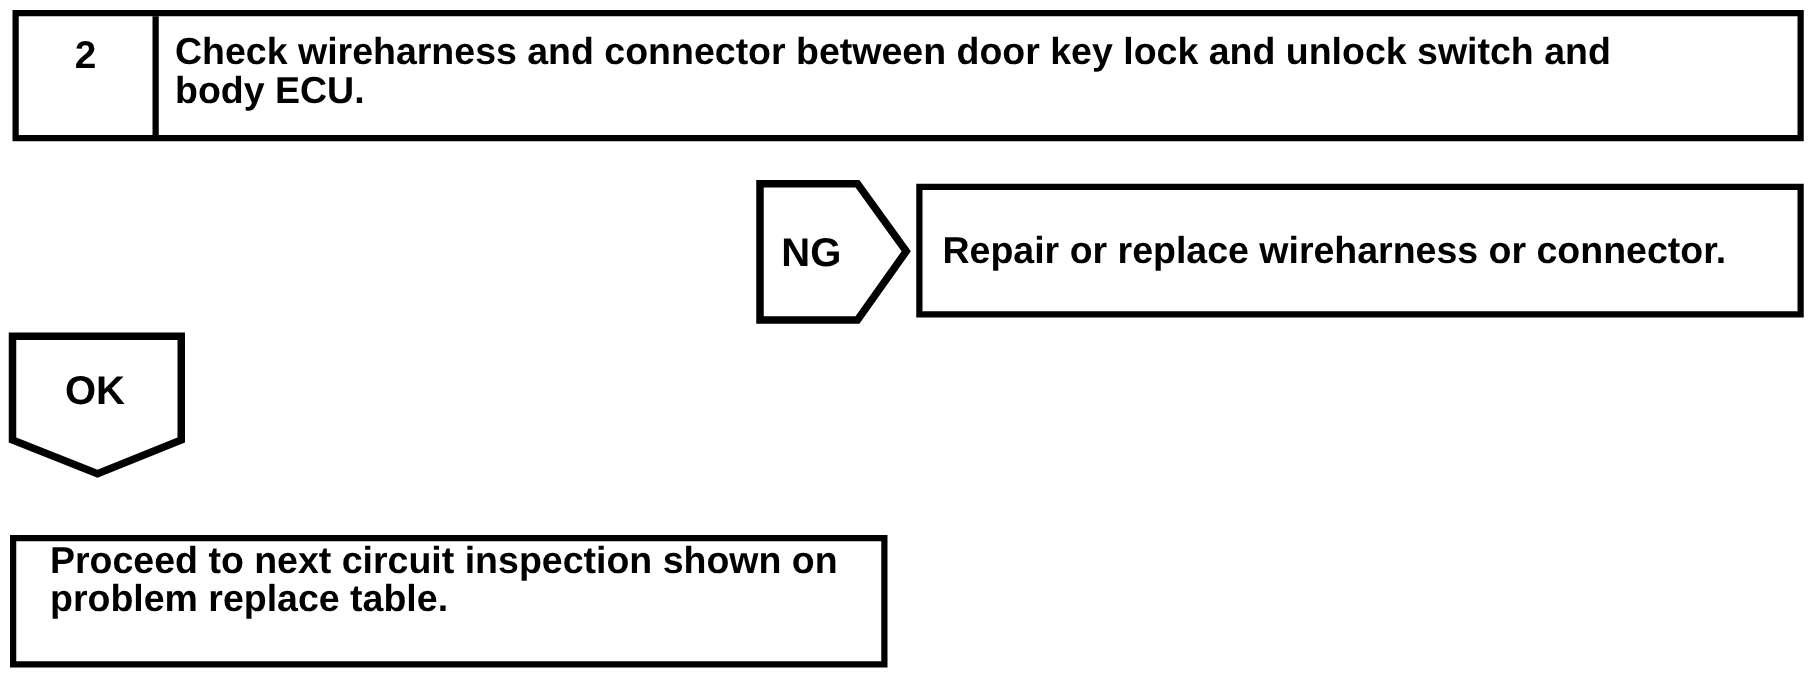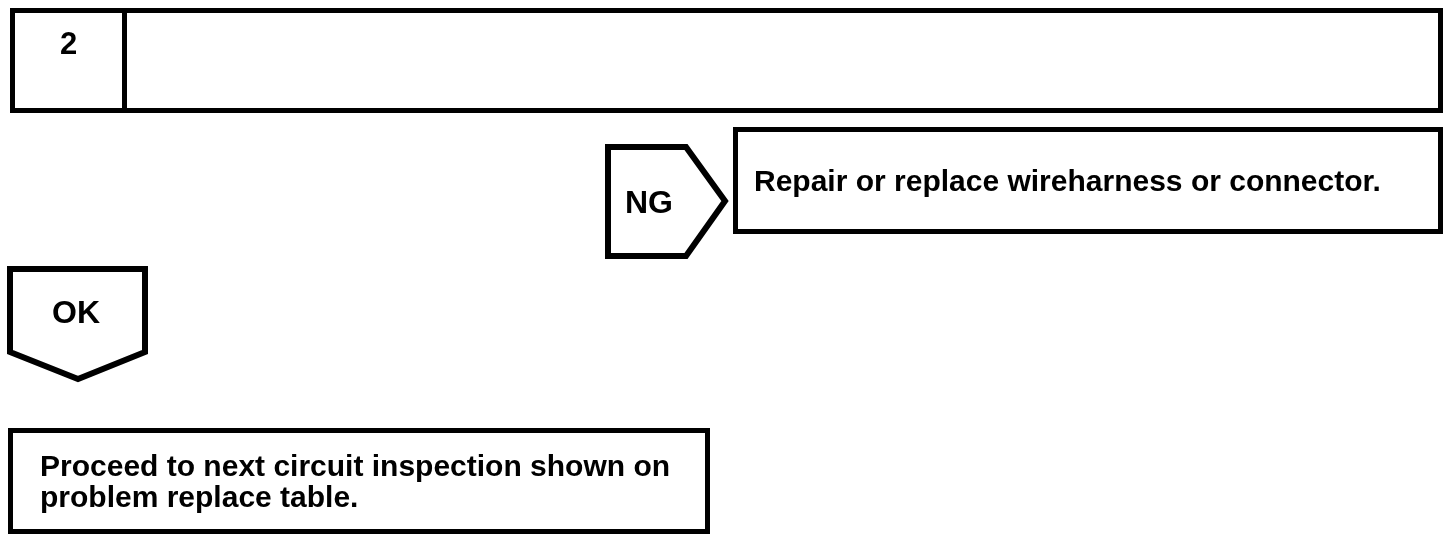--- a/index.html
+++ b/index.html
@@ -51,21 +51,21 @@
   .ng-connector {
     position: absolute;
     left: 604px;
     top: 143px;
   }
 
   
   .ng-box {
     position: absolute;
     left: 733px;
-    top: 127px;
+    top: 147px;
     width: 710px;
     height: 107px;
     border: 5px solid #000;
     box-sizing: border-box;
     display: flex;
     align-items: center;
     padding-left: 16px;
     font-size: 30px;
     background: #fff;
   }
@@ -79,21 +79,21 @@
 
   
   .proceed-box {
     position: absolute;
     left: 8px;
     top: 428px;
     width: 702px;
     height: 106px;
     border: 5px solid #000;
     box-sizing: border-box;
-    padding: 17px 10px 0 27px;
+    padding: 0 10px 0 27px;
     font-size: 30px;
     line-height: 31px;
     background: #fff;
   }
 
   .poly {
     fill: #ffffff;
     stroke: #000000;
     stroke-width: 6;
     stroke-linejoin: miter;
@@ -106,20 +106,24 @@
     text-anchor: middle;
   }
 </style>
 </head>
 <body>
 
 <div class="page">
 
   <div class="step-box">
     <div class="step-num">2</div>
+    <div class="step-text">
+      <div>Check wireharness and connector between door key lock and unlock switch and</div>
+      <div>body ECU.</div>
+    </div>
   </div>
 
   <svg class="ng-connector" width="127" height="118" viewBox="0 0 127 118">
     <polygon class="poly" points="4,4 82,4 121,58 82,113 4,113"></polygon>
     <text class="poly-label" x="45" y="70">NG</text>
   </svg>
 
   <div class="ng-box">
     <span>Repair or replace wireharness or connector.</span>
   </div>

